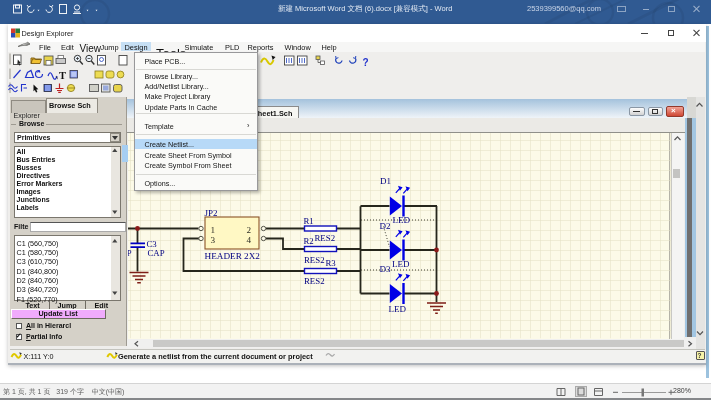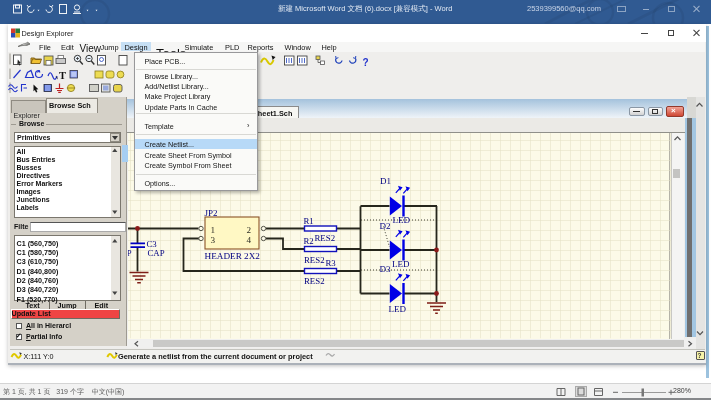--- a/index.html
+++ b/index.html
@@ -62,30 +62,30 @@
 <div class="a" style="left:14px;top:146px;width:106.5px;height:72px;background:#fff;border:1px solid #7A766D"></div>
 <div class="a" style="left:16.5px;top:147.5px;font-size:7px;font-weight:bold;color:#111;line-height:8px">All<br>Bus Entries<br>Busses<br>Directives<br>Error Markers<br>Images<br>Junctions<br>Labels</div>
 <div class="a" style="left:110.5px;top:147px;width:9px;height:70px;background:#E9E6E0"></div>
 
 <div class="a" style="left:121.5px;top:145px;width:7px;height:16.5px;background:#A6CEF2"></div>
 
 <div class="a" style="left:14px;top:222.5px;font-size:7px;font-weight:bold;color:#111">Filte</div>
 <div class="a" style="left:29.5px;top:221.5px;width:96.5px;height:10.5px;background:#fff;border:1px solid #aaa;border-top:1.2px solid #555"></div>
 
 <div class="a" style="left:14px;top:234.5px;width:106.5px;height:66px;background:#fff;border:1px solid #7A766D"></div>
-<div class="a" style="left:16.5px;top:238.9px;font-size:7.2px;font-weight:bold;color:#111;line-height:9.3px">C1 (560,750)<br>C1 (580,750)<br>C3 (610,750)<br>D1 (840,800)<br>D2 (840,760)<br>D3 (840,720)<br>F1 (520,770)</div>
+<div class="a" style="left:16.5px;top:238.9px;font-size:7.2px;font-weight:normal;color:#111;line-height:9.3px">C1 (560,750)<br>C1 (580,750)<br>C3 (610,750)<br>D1 (840,800)<br>D2 (840,760)<br>D3 (840,720)<br>F1 (520,770)</div>
 <div class="a" style="left:110.5px;top:235.5px;width:9px;height:64px;background:#E9E6E0"></div>
 
 <div class="a" style="left:25.5px;top:300.8px;font-size:7.2px;font-weight:bold;color:#111">Text</div>
 <div class="a" style="left:57.5px;top:300.8px;font-size:7.2px;font-weight:bold;color:#111">Jump</div>
 <div class="a" style="left:94.5px;top:300.8px;font-size:7.2px;font-weight:bold;color:#111">Edit</div>
 <div class="a" style="left:49px;top:300.5px;width:1px;height:8.5px;background:#6E6A61"></div>
 <div class="a" style="left:84.5px;top:300.5px;width:1px;height:8.5px;background:#6E6A61"></div>
 
-<div class="a" style="left:10.5px;top:309px;width:109px;height:9.8px;background:#ef4444;border:1px solid #6E6A61;border-top-color:#fff;border-left-color:#fff;font-size:7.2px;line-height:8.6px;font-weight:bold;color:#111">Update List</div>
+<div class="a" style="left:10.5px;top:309px;width:95px;height:9.8px;background:#f0abfc;border:1px solid #6E6A61;border-top-color:#fff;border-left-color:#fff;text-align:center;font-size:7.2px;line-height:8.6px;font-weight:bold;color:#111">Update List</div>
 
 <div class="a" style="left:16px;top:323px;width:6px;height:6px;background:#fff;border:1px solid #555"></div>
 <div class="a" style="left:26px;top:322.3px;font-size:7px;font-weight:bold;color:#111"><u>A</u>ll in Hierarcl</div>
 <div class="a" style="left:16px;top:334px;width:6px;height:6px;background:#fff;border:1px solid #555"></div>
 <div class="a" style="left:15.8px;top:332.2px;font-size:7px;font-weight:bold;color:#111">✓</div>
 <div class="a" style="left:26px;top:333.3px;font-size:7px;font-weight:bold;color:#111"><u>P</u>artial Info</div>
 
 <div class="a" style="left:127px;top:99px;width:560px;height:18.5px;background:linear-gradient(#A4C2DC,#EFF4F9)"></div>
 
 <div class="a" style="left:233px;top:106px;width:66px;height:16.5px;background:#F6F6F2;border:1px solid #8A8A8A;border-bottom:none"></div>

